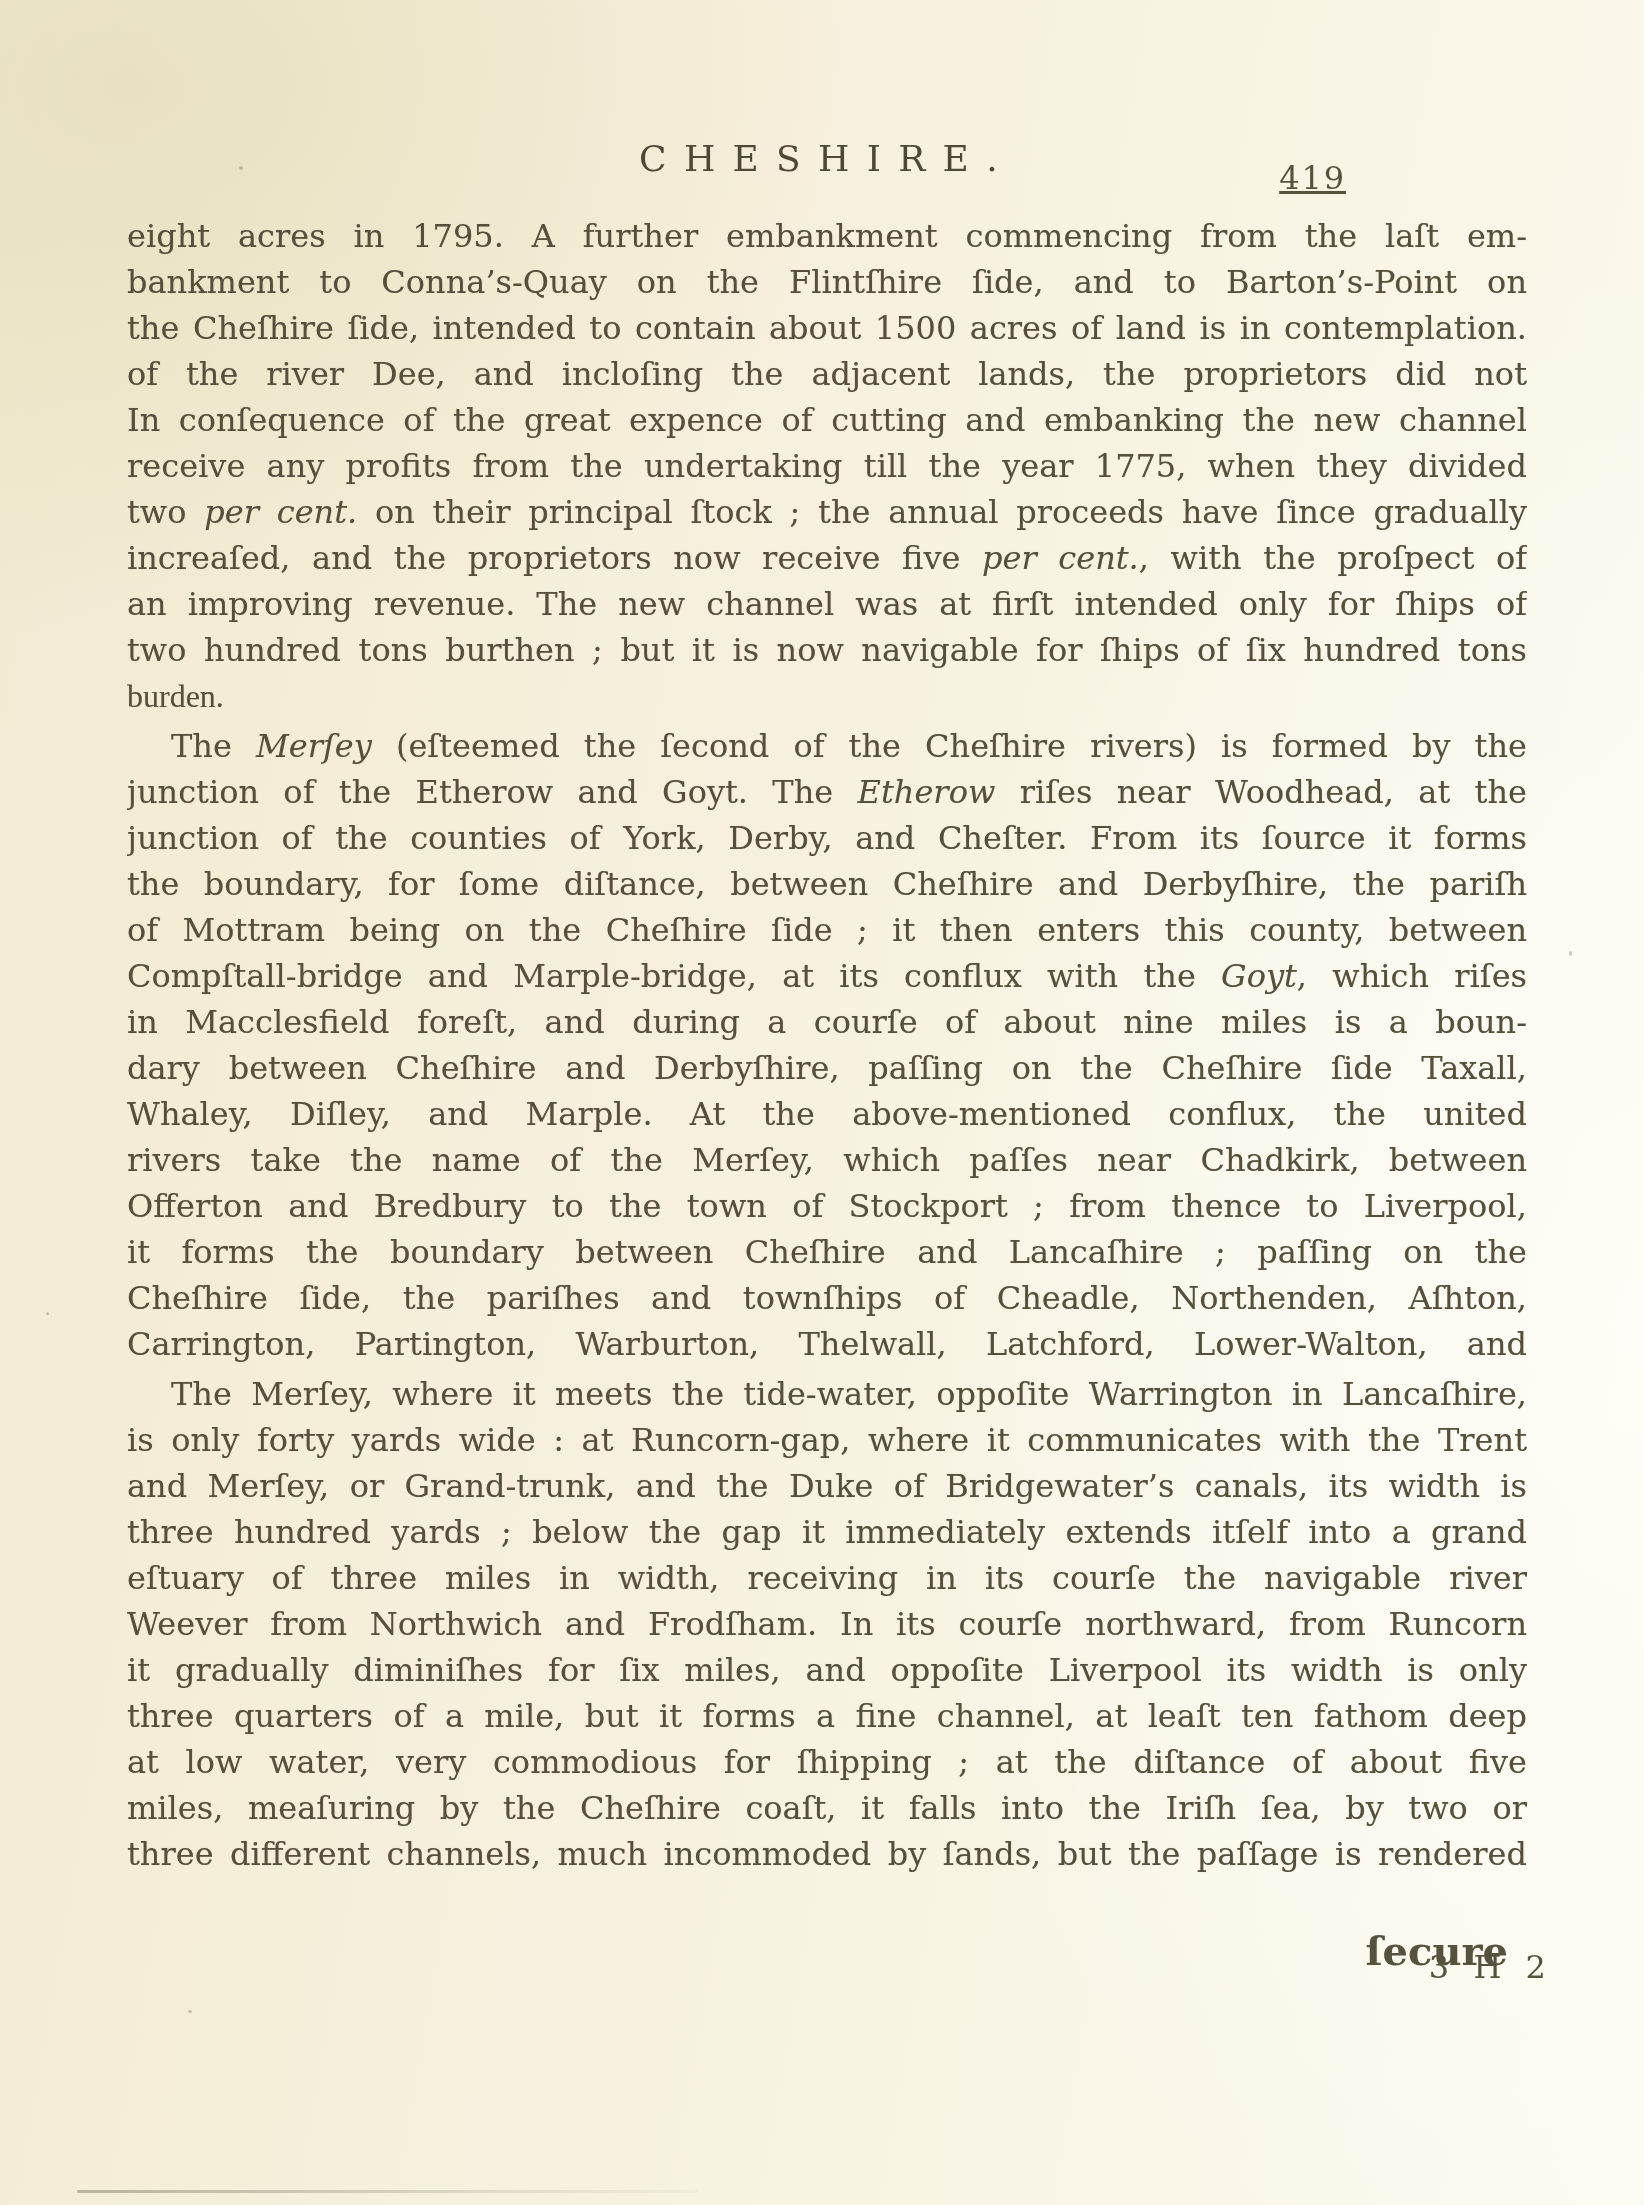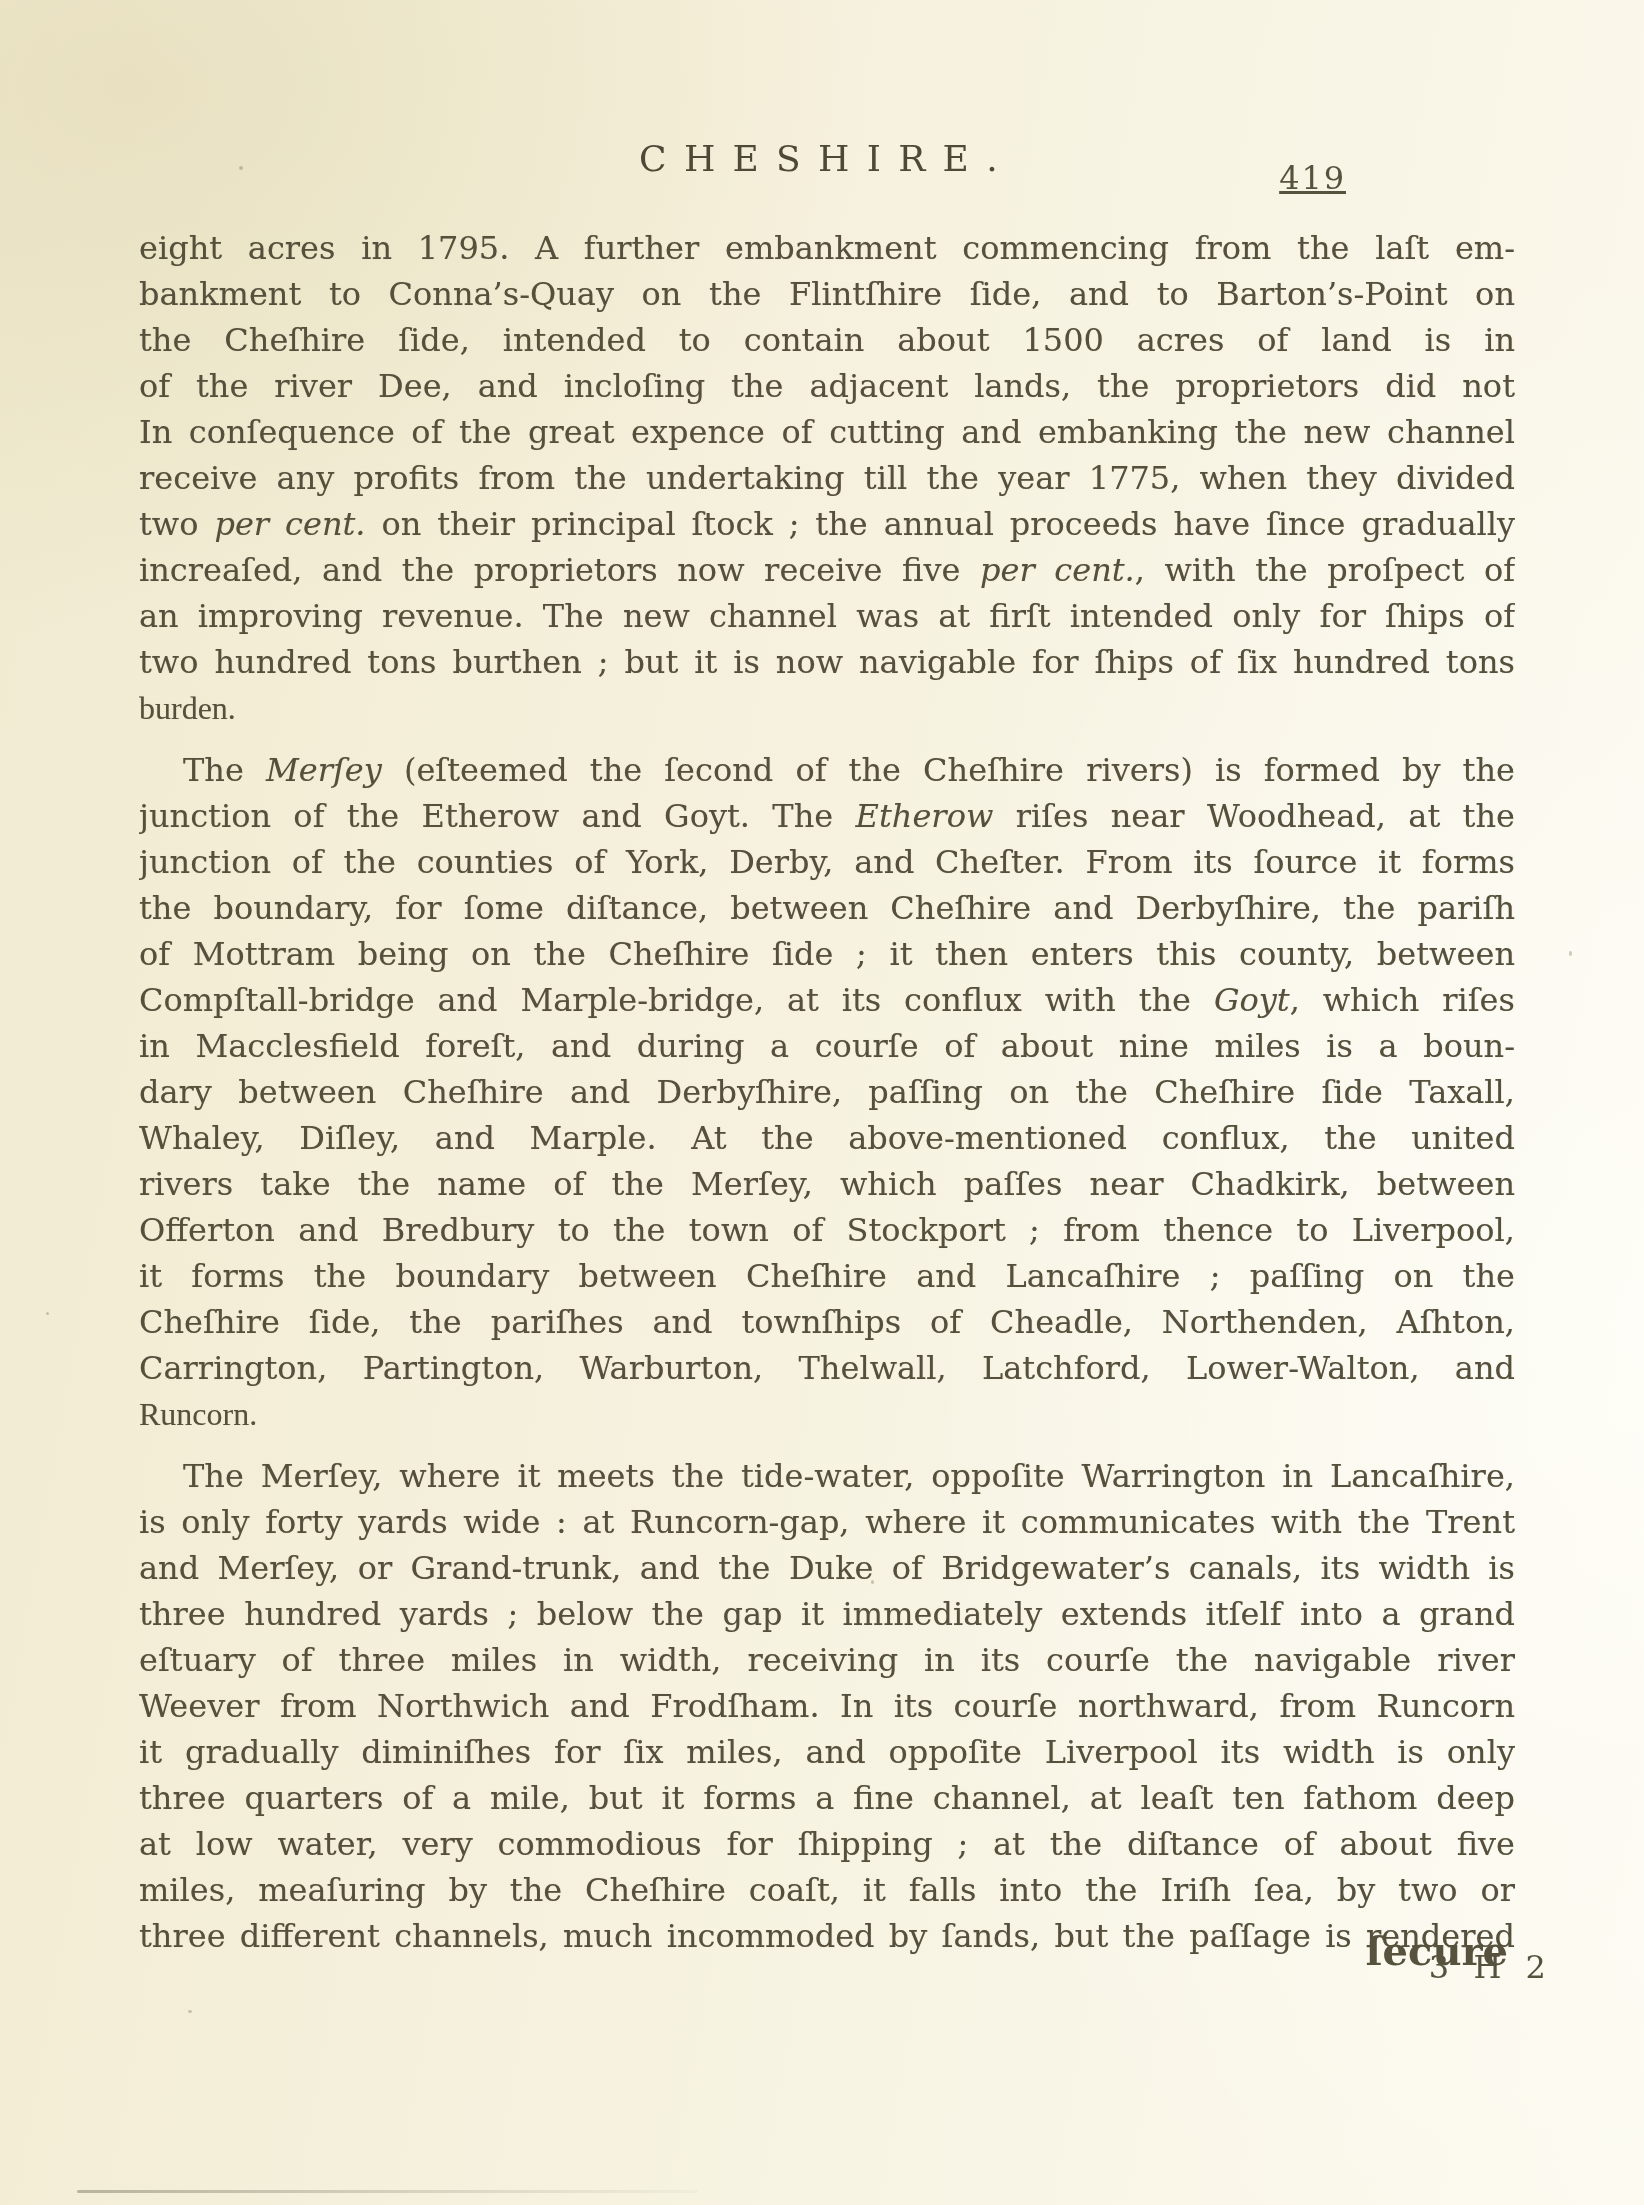--- a/index.html
+++ b/index.html
@@ -36,21 +36,21 @@
   }
   .text-block {
     position: absolute;
     left: 123px; top: 209px; width: 1408px;
     font-size: 32px;
     line-height: 46px;
     word-spacing: 0.06em;
     color: #554f3c;
     text-shadow: 0 0 0.8px rgba(85,79,60,0.25);
   }
-  .paragraph { margin: 16px; }
+  .paragraph { margin: 4px; }
   .line {
     height: 46px;
     overflow: hidden;
     text-align: justify;
     text-align-last: justify;
   }
   .line.no-just { text-align-last: left; font-family: Liberation Serif, serif; }
   .line.indent { text-indent: 44px; }
   .italic { font-style: italic; }
   .footer-signature {
@@ -112,21 +112,20 @@
         <div class="line"><span>of Mottram being on the Cheſhire ſide ; it then enters this county, between</span></div>
         <div class="line"><span>Compſtall-bridge and Marple-bridge, at its conflux with the </span><span class="italic">Goyt</span><span>, which riſes</span></div>
         <div class="line"><span>in Macclesfield foreſt, and during a courſe of about nine miles is a boun-</span></div>
         <div class="line"><span>dary between Cheſhire and Derbyſhire, paſſing on the Cheſhire ſide Taxall,</span></div>
         <div class="line"><span>Whaley, Diſley, and Marple. At the above-mentioned conflux, the united</span></div>
         <div class="line"><span>rivers take the name of the Merſey, which paſſes near Chadkirk, between</span></div>
         <div class="line"><span>Offerton and Bredbury to the town of Stockport ; from thence to Liverpool,</span></div>
         <div class="line"><span>it forms the boundary between Cheſhire and Lancaſhire ; paſſing on the</span></div>
         <div class="line"><span>Cheſhire ſide, the pariſhes and townſhips of Cheadle, Northenden, Aſhton,</span></div>
         <div class="line"><span>Carrington, Partington, Warburton, Thelwall, Latchford, Lower-Walton, and</span></div>
-        <div class="line no-just"><span>Runcorn.</span></div>
       </div>
       <div class="paragraph">
         <div class="line indent"><span>The Merſey, where it meets the tide-water, oppoſite Warrington in Lancaſhire,</span></div>
         <div class="line"><span>is only forty yards wide : at Runcorn-gap, where it communicates with the Trent</span></div>
         <div class="line"><span>and Merſey, or Grand-trunk, and the Duke of Bridgewater’s canals, its width is</span></div>
         <div class="line"><span>three hundred yards ; below the gap it immediately extends itſelf into a grand</span></div>
         <div class="line"><span>eſtuary of three miles in width, receiving in its courſe the navigable river</span></div>
         <div class="line"><span>Weever from Northwich and Frodſham. In its courſe northward, from Runcorn</span></div>
         <div class="line"><span>it gradually diminiſhes for ſix miles, and oppoſite Liverpool its width is only</span></div>
         <div class="line"><span>three quarters of a mile, but it forms a fine channel, at leaſt ten fathom deep</span></div>

